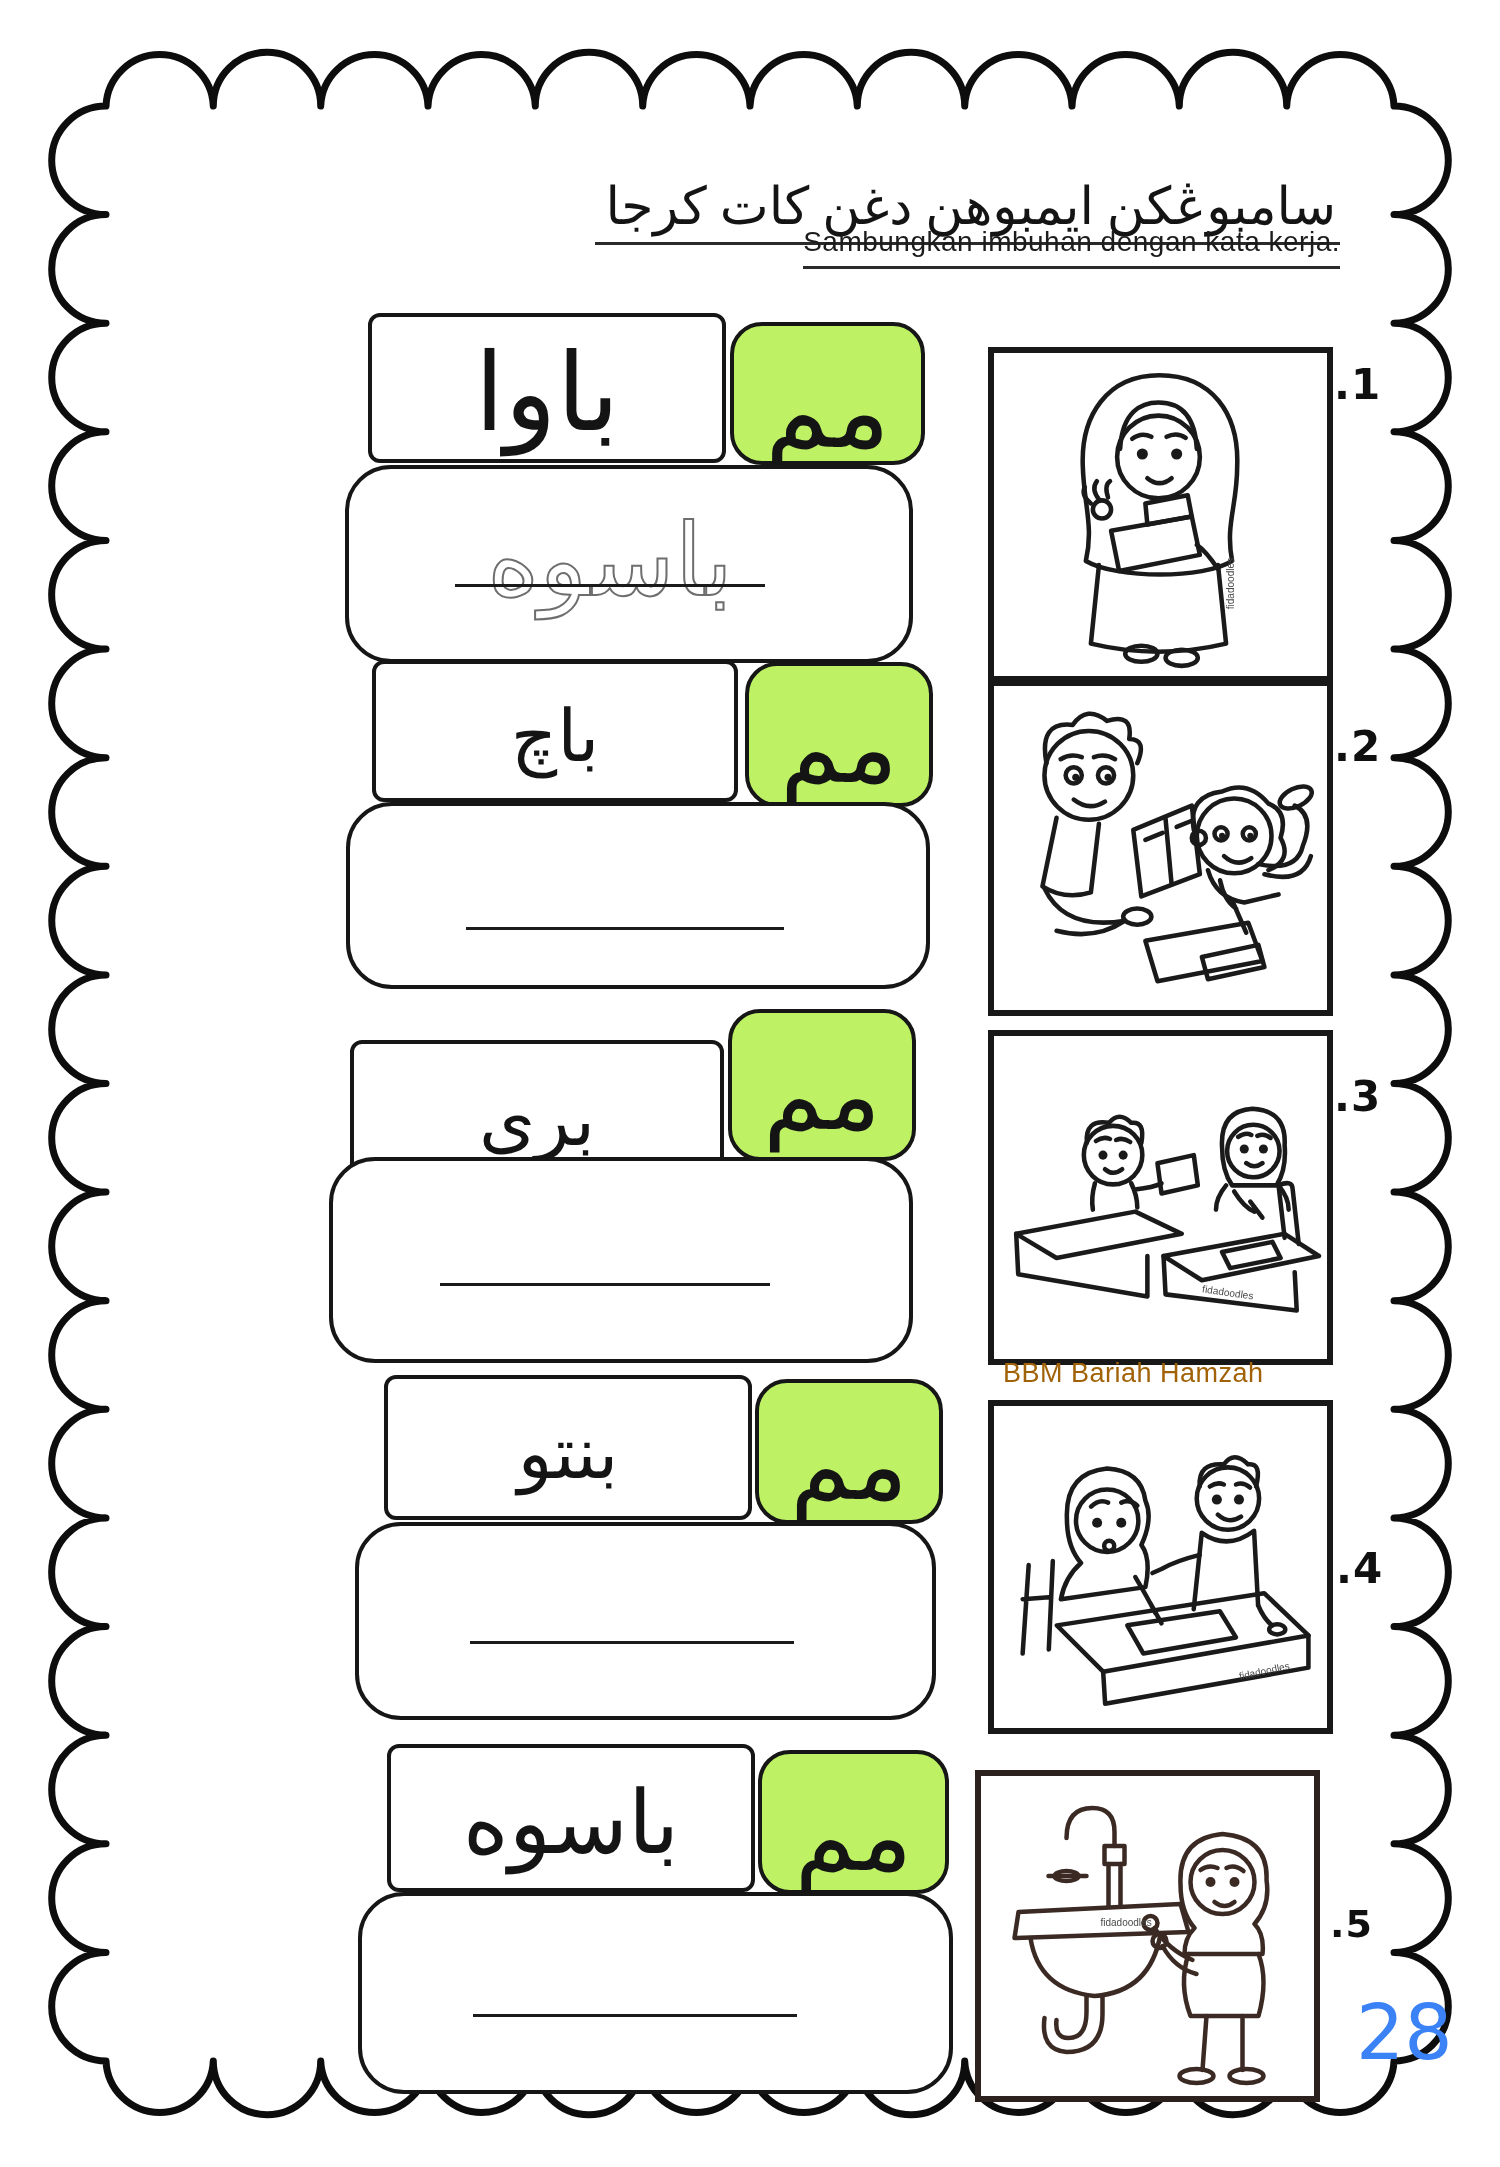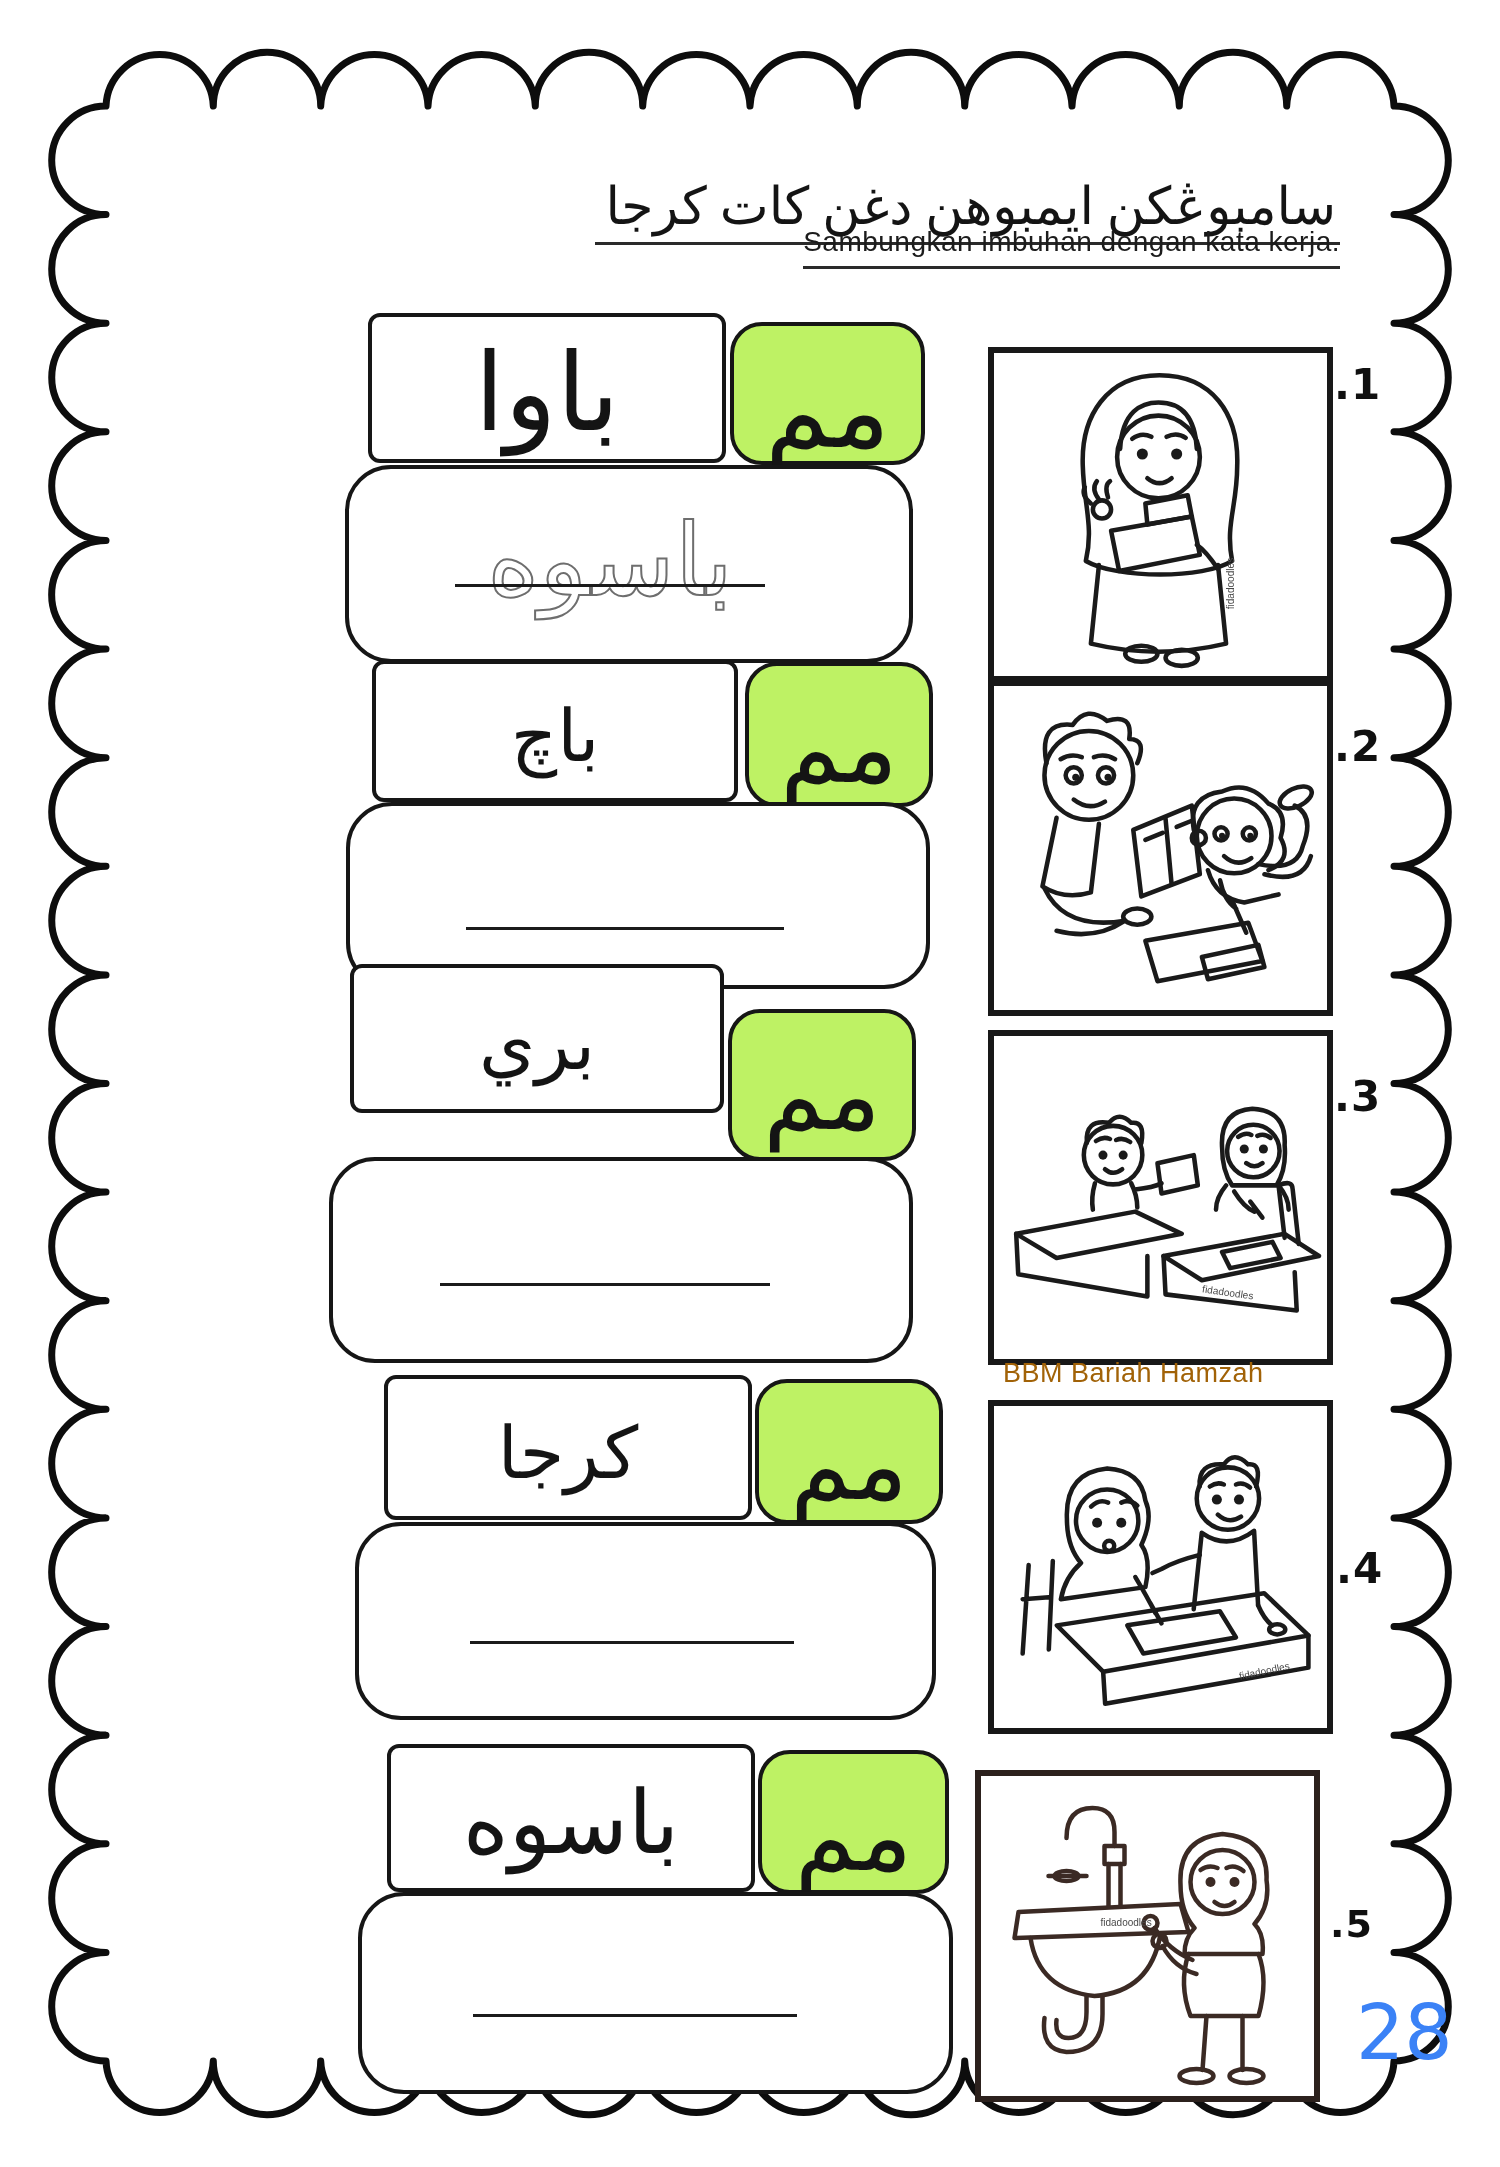--- a/index.html
+++ b/index.html
@@ -28,21 +28,21 @@
   .r1p{left:730px;top:322px;width:187px;height:135px;} .r1p .w{font-size:104px;}
   .r1a{left:345px;top:465px;width:560px;height:190px;}
   .l1{left:455px;top:584px;width:310px;}
   .t1{left:440px;top:468px;width:340px;height:116px;}
   
   .r2v{left:372px;top:660px;width:358px;height:134px;}
   .r2p{left:745px;top:662px;width:180px;height:137px;}
   .r2a{left:346px;top:802px;width:576px;height:179px;}
   .l2{left:466px;top:927px;width:318px;}
   
-  .r3v{left:350px;top:964px;width:366px;height:141px;}
+  .r3v{left:350px;top:1040px;width:366px;height:141px;}
   .r3p{left:728px;top:1009px;width:180px;height:144px;}
   .r3a{left:329px;top:1157px;width:576px;height:198px;}
   .l3{left:440px;top:1283px;width:330px;}
   
   .r4v{left:384px;top:1375px;width:360px;height:137px;}
   .r4p{left:755px;top:1379px;width:180px;height:137px;}
   .r4a{left:355px;top:1522px;width:573px;height:190px;}
   .l4{left:470px;top:1641px;width:324px;}
   
   .r5v{left:387px;top:1744px;width:360px;height:140px;} .r5v .w{font-size:88px;}
@@ -103,21 +103,21 @@
   <div class="abs wordbox r3v">
       <span class="jawi w">بري</span>
     </div>
   <div class="abs prefixbox r3p">
       <span class="jawi w">مم</span>
     </div>
   <div class="abs answerbox r3a"></div>
   <div class="abs answer-line l3"></div>
 
   <div class="abs wordbox r4v">
-      <span class="jawi w">كرجا</span>
+      <span class="jawi w">بنتو</span>
     </div>
   <div class="abs prefixbox r4p">
       <span class="jawi w">مم</span>
     </div>
   <div class="abs answerbox r4a"></div>
   <div class="abs answer-line l4"></div>
 
   <div class="abs wordbox r5v">
       <span class="jawi w">باسوه</span>
     </div>

